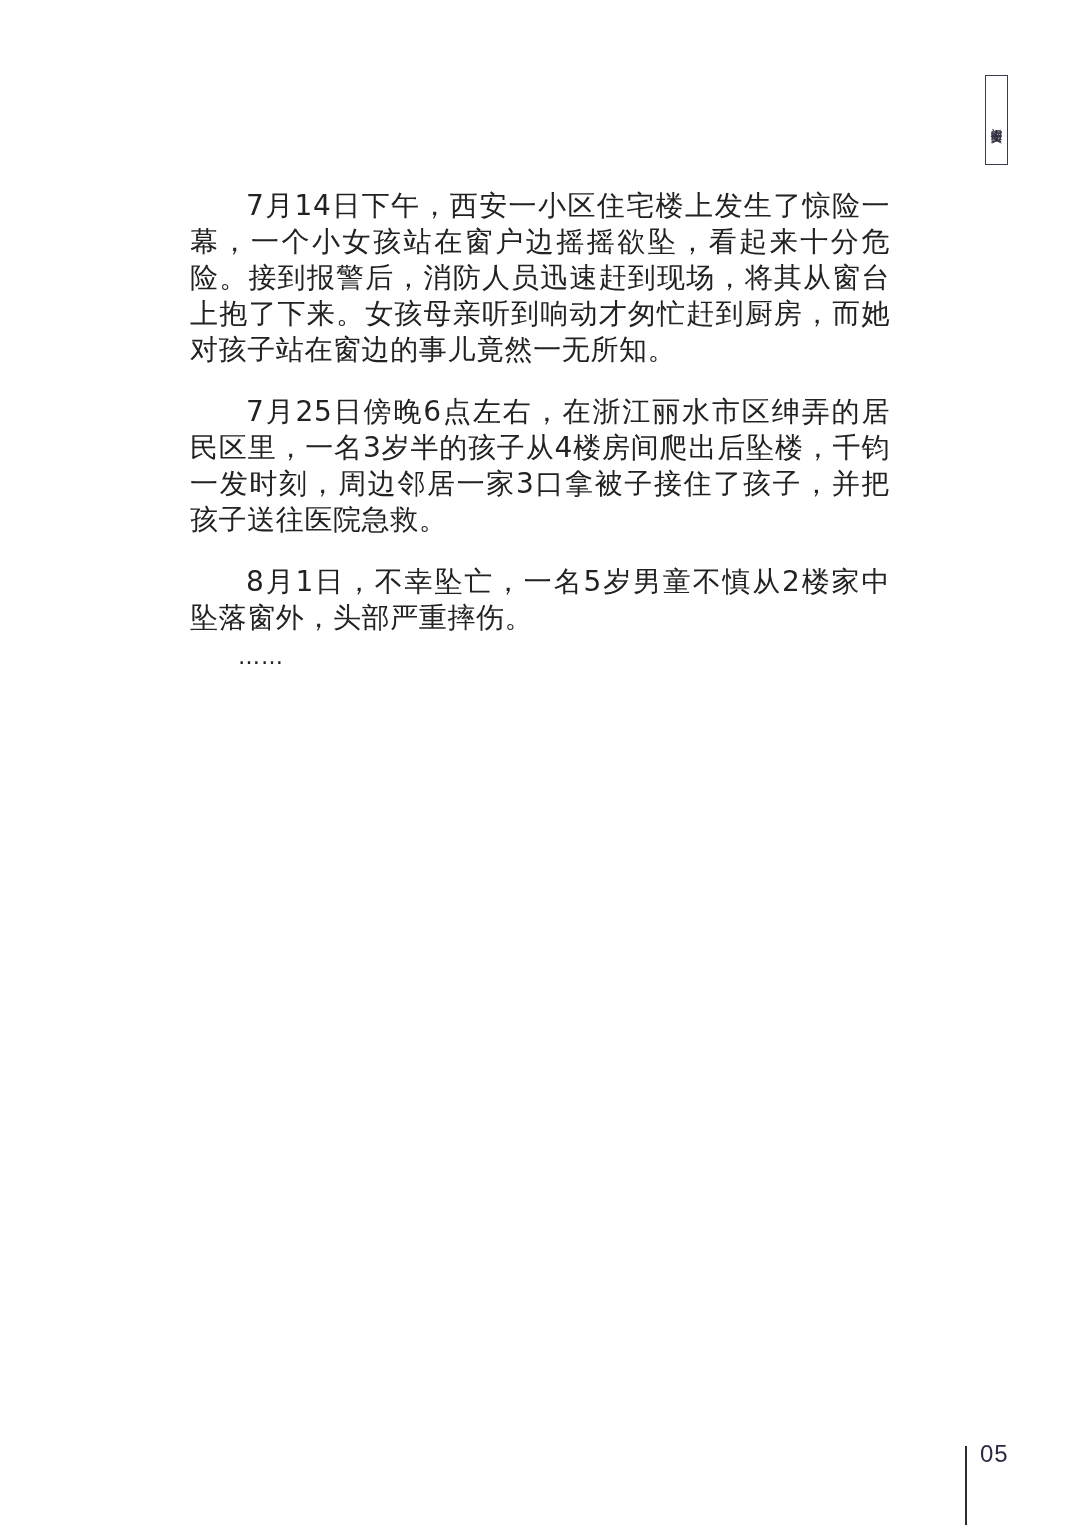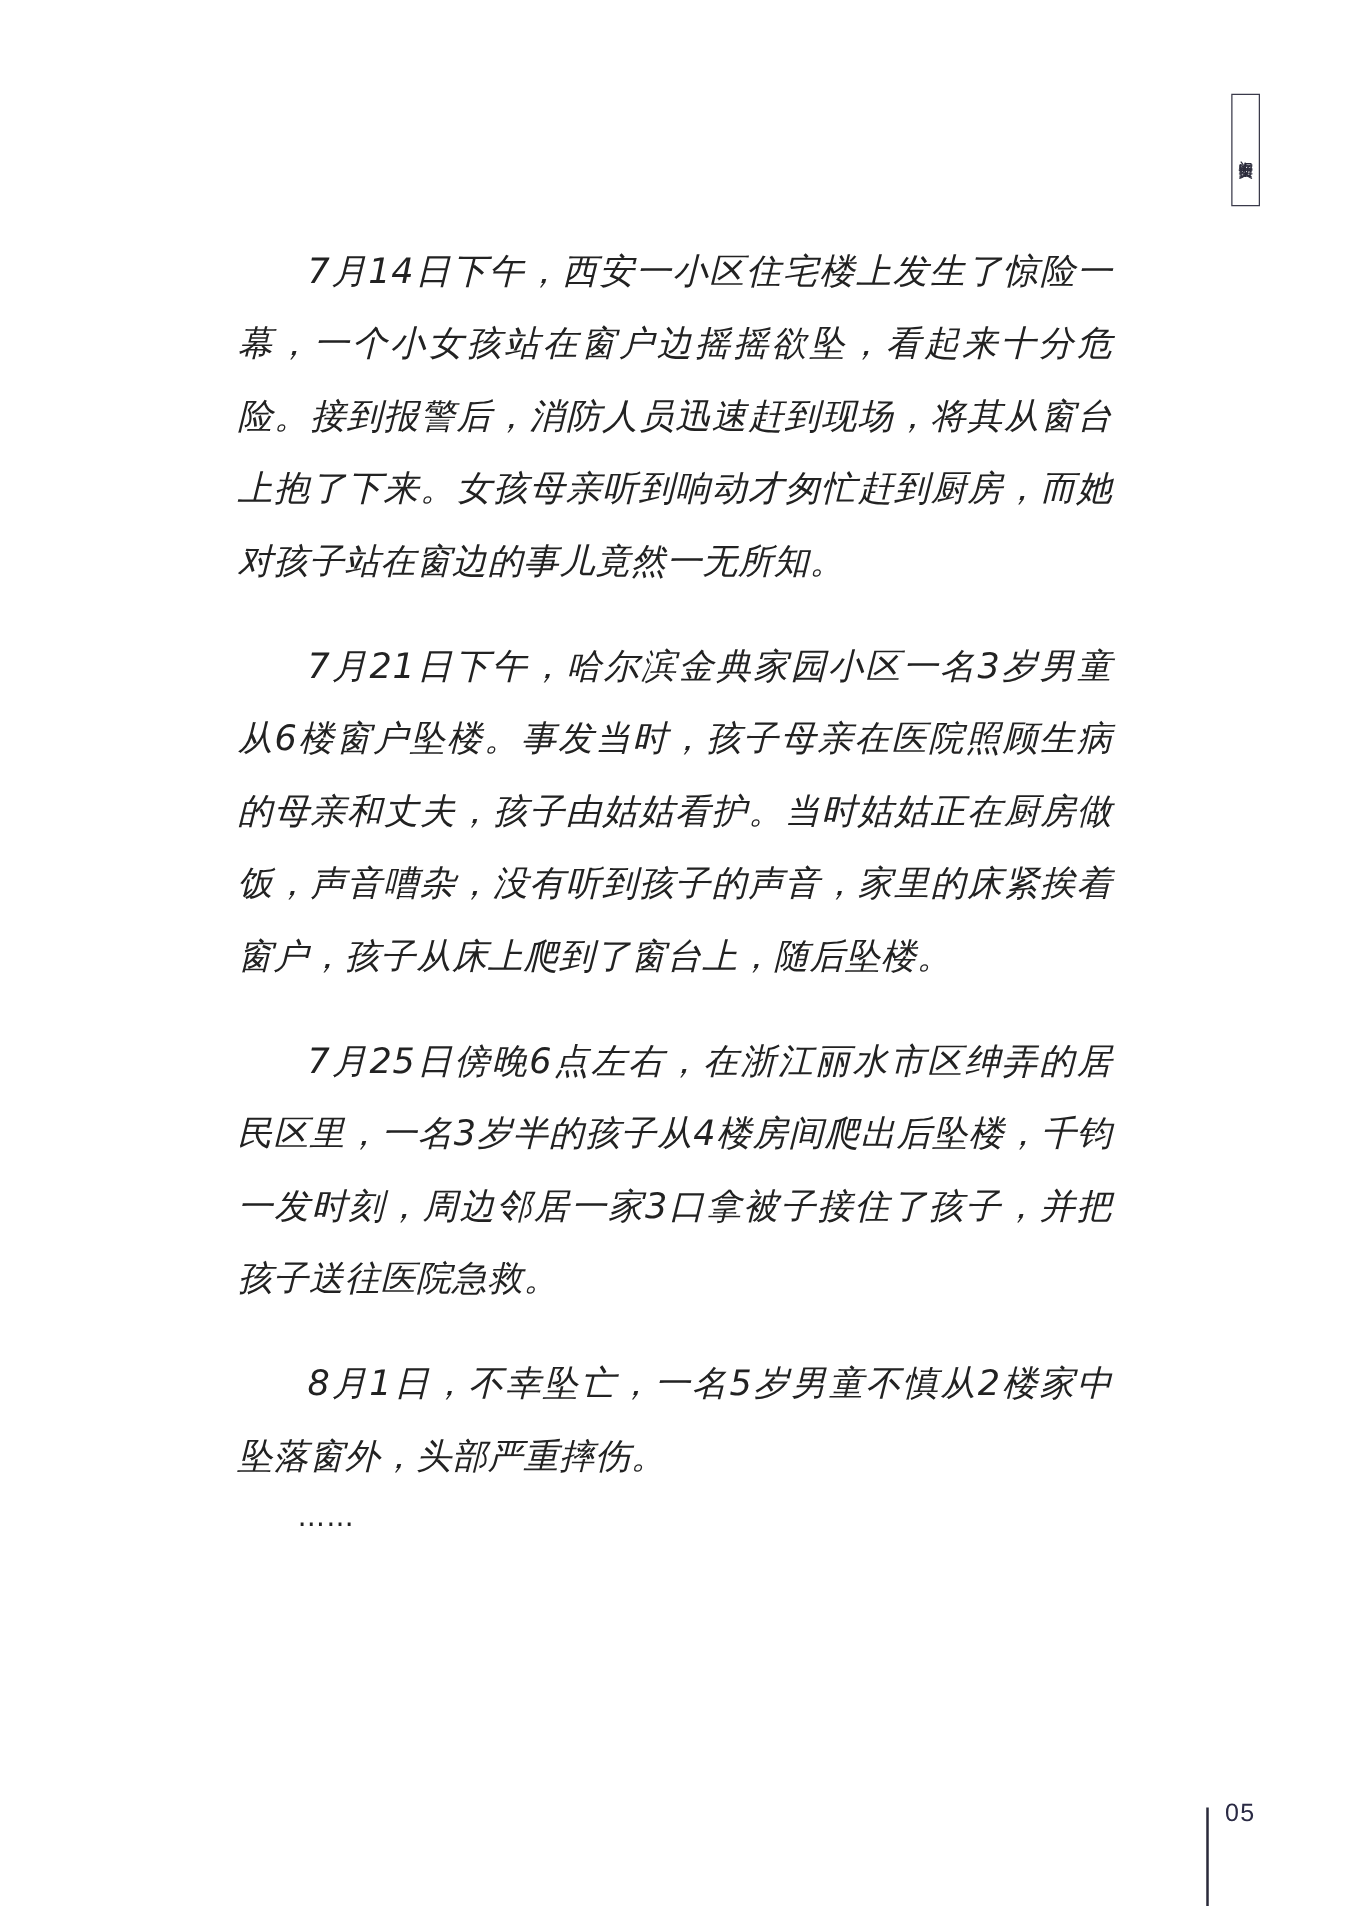--- a/index.html
+++ b/index.html
@@ -37,25 +37,24 @@
     }
     .content {
       position: absolute;
       left: 190px;
       top: 188px;
       width: 700px;
     }
     .para {
       margin: 0 0 26px 0;
       font-size: 28px;
-      line-height: 58px;
+      line-height: 36px;
       text-indent: 2em;
       text-align: justify;
       letter-spacing: 0.6px;
-      font-style: italic;
     }
     .ellipsis {
       margin: -20px 0 0 0;
       font-size: 22px;
       line-height: 30px;
       padding-left: 48px;
       letter-spacing: 1px;
     }
     .footer-rule {
       position: absolute;
@@ -63,34 +62,33 @@
       top: 1446px;
       width: 2px;
       height: 79px;
       background: #2a2a3a;
     }
     .page-num {
       position: absolute;
       left: 980px;
       top: 1440px;
       font-family: "Liberation Sans", sans-serif;
-      font-size: 20px;
+      font-size: 24px;
       color: #2a2a44;
       letter-spacing: 1px;
     }
   </style>
 </head>
 <body>
 
 <div class="side-tab">
   <span>门窗安全类</span>
 </div>
 
 <div class="content">
   <p class="para">7月14日下午，西安一小区住宅楼上发生了惊险一幕，一个小女孩站在窗户边摇摇欲坠，看起来十分危险。接到报警后，消防人员迅速赶到现场，将其从窗台上抱了下来。女孩母亲听到响动才匆忙赶到厨房，而她对孩子站在窗边的事儿竟然一无所知。</p>
-  <p class="para">7月21日下午，哈尔滨金典家园小区一名3岁男童从6楼窗户坠楼。事发当时，孩子母亲在医院照顾生病的母亲和丈夫，孩子由姑姑看护。当时姑姑正在厨房做饭，声音嘈杂，没有听到孩子的声音，家里的床紧挨着窗户，孩子从床上爬到了窗台上，随后坠楼。</p>
   <p class="para">7月25日傍晚6点左右，在浙江丽水市区绅弄的居民区里，一名3岁半的孩子从4楼房间爬出后坠楼，千钧一发时刻，周边邻居一家3口拿被子接住了孩子，并把孩子送往医院急救。</p>
   <p class="para">8月1日，不幸坠亡，一名5岁男童不慎从2楼家中坠落窗外，头部严重摔伤。</p>
   <p class="ellipsis">……</p>
 </div>
 
 <div class="footer-rule"></div>
 <div class="page-num">05</div>
 
 </body></html>

